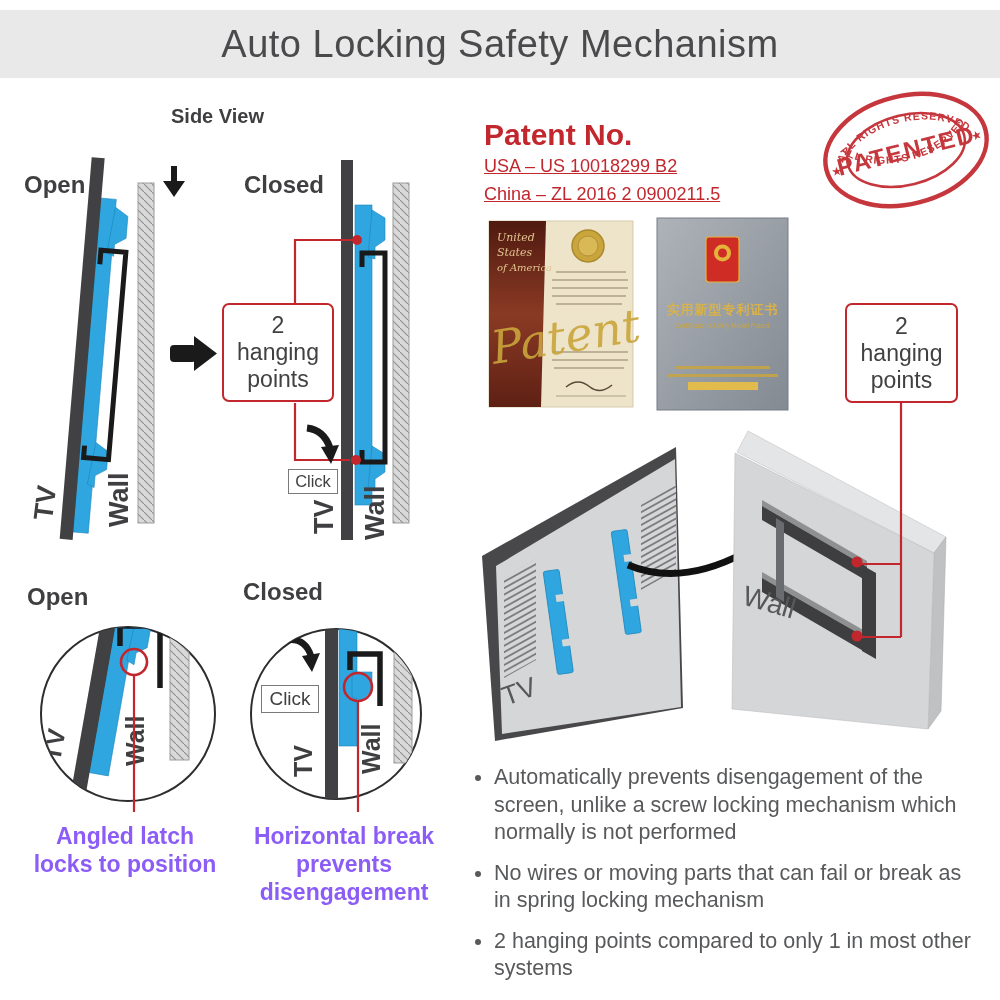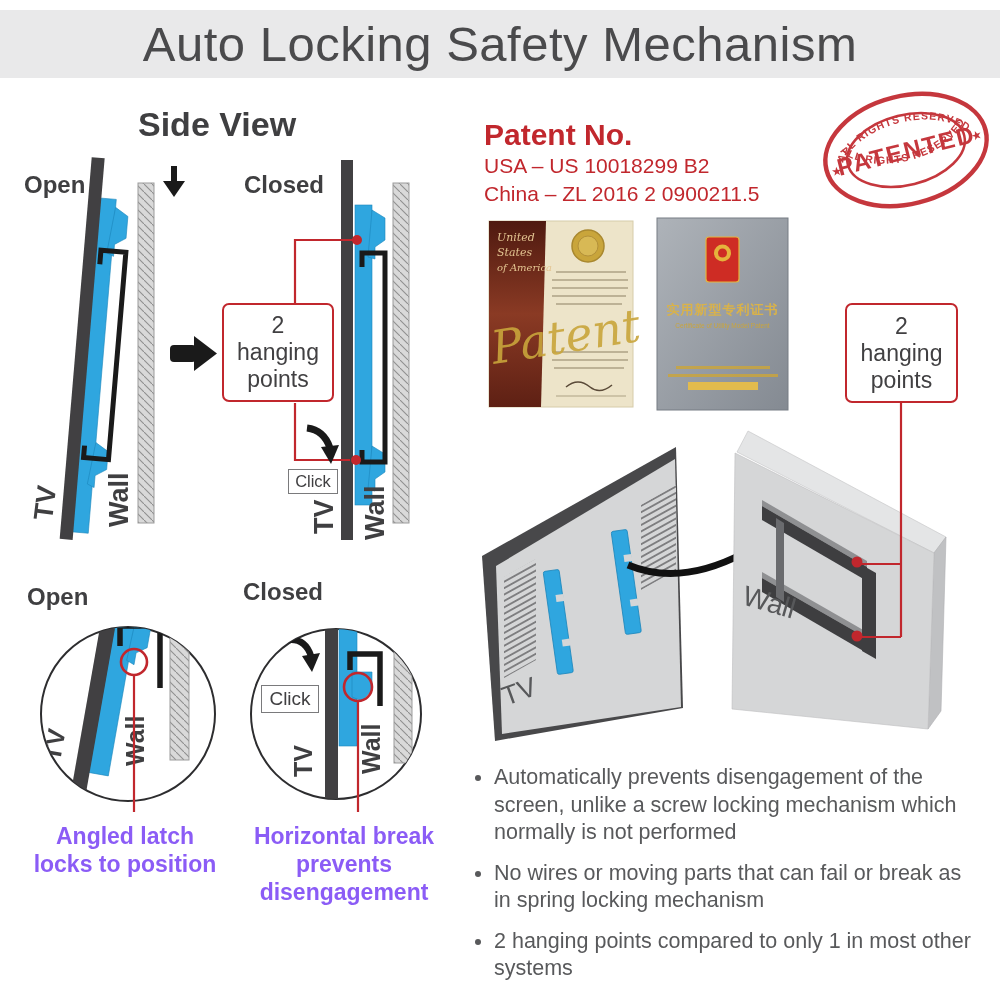--- a/index.html
+++ b/index.html
@@ -1,32 +1,32 @@
 <!DOCTYPE html>
 <html><head>
 <meta charset="utf-8">
 <style>
   html,body{margin:0;padding:0;background:#fff;}
   #stage{position:relative;width:1000px;height:1000px;background:#fff;overflow:hidden;
          font-family:"Liberation Sans",sans-serif;color:#414042;}
   .abs{position:absolute;}
   #banner{top:10px;left:0;width:1000px;height:68px;background:#E9E9EA;}
-  #banner .t{width:100%;text-align:center;line-height:68px;font-size:49px;color:#4A4A4C;letter-spacing:.5px;}
+  #banner .t{width:100%;text-align:center;line-height:68px;font-size:38px;color:#4A4A4C;letter-spacing:.5px;}
   #svgart{top:0;left:0;z-index:1;}
   .ovl{z-index:2;}
   .lbl{font-weight:700;color:#3F3F41;}
   .callout{border:2.5px solid #C1272D;border-radius:7px;background:#fff;display:flex;
            flex-direction:column;align-items:center;justify-content:center;
            font-size:23px;line-height:27px;color:#414042;text-align:center;}
   .clickbadge{border:1.6px solid #7a7a7c;border-radius:0;background:#fff;display:flex;
               align-items:center;justify-content:center;color:#414042;}
   .caption{font-weight:700;font-size:23px;line-height:28px;text-align:center;color:#8b5cf6;}
   #patentblock{left:484px;top:118px;color:#C1272D;}
   #patentblock .ph{font-weight:700;font-size:30px;}
-  #patentblock .pl{font-size:21px;line-height:28px;}
+  #patentblock .pl{font-size:18px;line-height:28px;text-decoration:underline;}
   #bullets{left:458px;top:752px;width:478px;margin:12px;padding:0 0 0 24px;color:#58595B;}
   #bullets li{font-size:21.5px;line-height:27.5px;margin-bottom:13px;}
 </style>
 </head>
 <body>
 
 <div id="stage">
 
   <div id="banner" class="abs ovl">
     <div class="t">Auto Locking Safety Mechanism</div>
@@ -237,21 +237,21 @@
       <text transform="translate(741,604) rotate(16)" font-size="28" fill="#57585A">Wall</text>
     </g>
 
     <g>
       <path d="M901,403 V637 M901,564 H858 M901,637 H858" fill="none" stroke="#C1272D" stroke-width="2.2"></path>
       <circle cx="857" cy="562" r="5.5" fill="#C1272D"></circle>
       <circle cx="857" cy="636" r="5.5" fill="#C1272D"></circle>
     </g>
   </svg>
 
-  <div class="abs ovl lbl" style="left:138px;top:105px;width:175px;font-size:34px;">Side View</div>
+  <div class="abs ovl lbl" style="left:130px;top:105px;width:175px;text-align:center;font-size:20px;">Side View</div>
   <div class="abs ovl lbl" style="left:24px;top:171px;font-size:24px;">Open</div>
   <div class="abs ovl lbl" style="left:244px;top:171px;font-size:24px;">Closed</div>
 
   <div class="abs ovl callout" style="left:222px;top:303px;width:108px;height:95px;">
     <span>2</span>
     <span>hanging</span>
     <span>points</span>
   </div>
 
   <div class="abs ovl clickbadge" style="left:288px;top:469px;width:48px;height:23px;font-size:16.5px;">Click</div>

